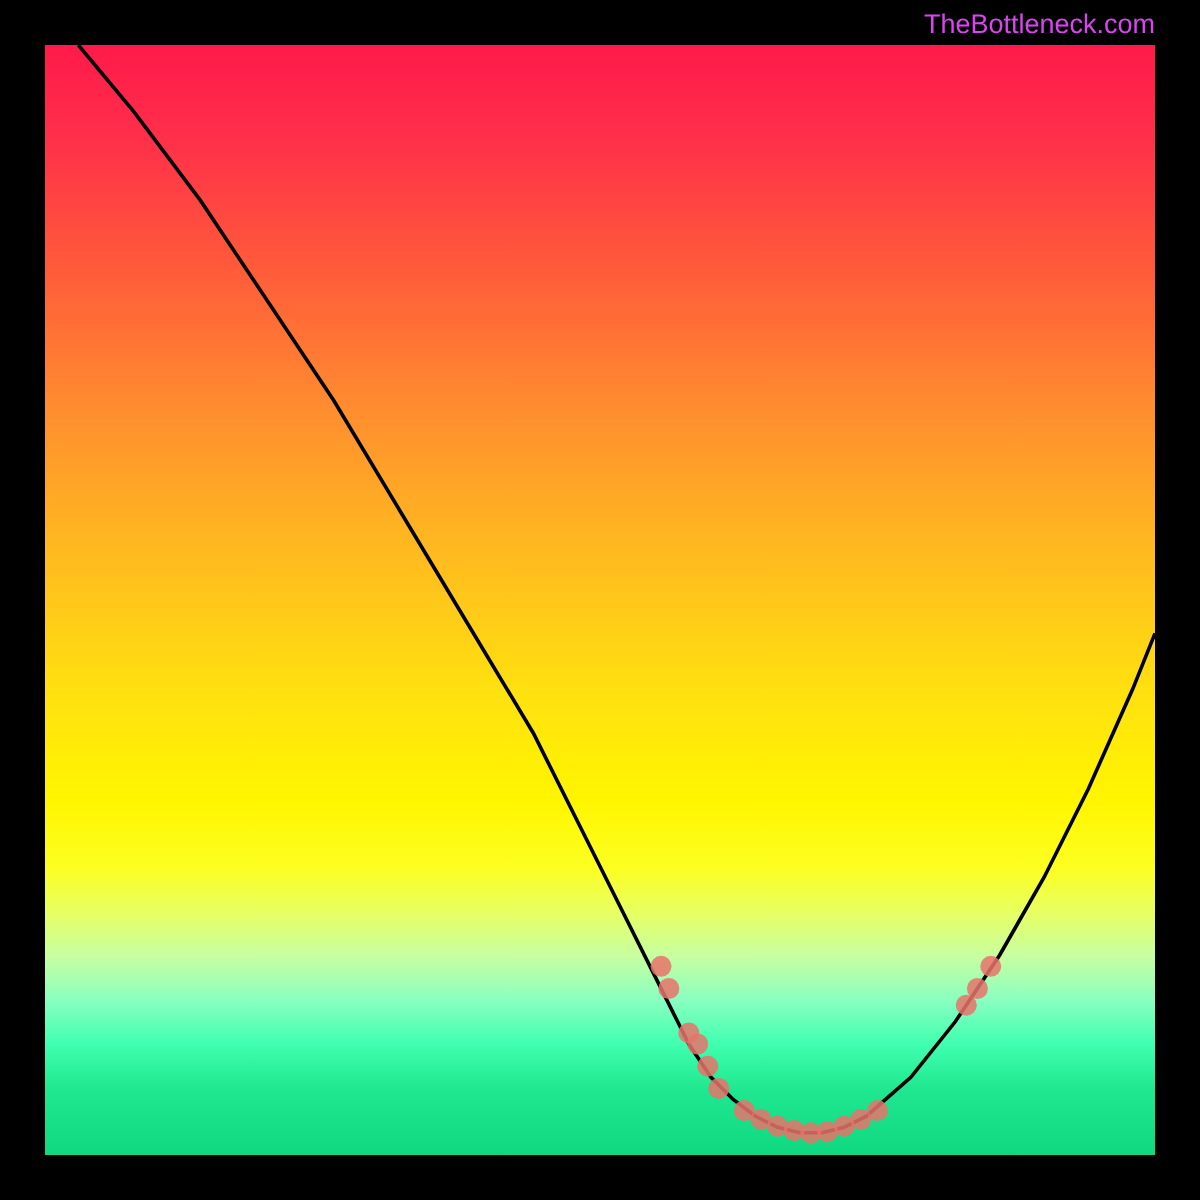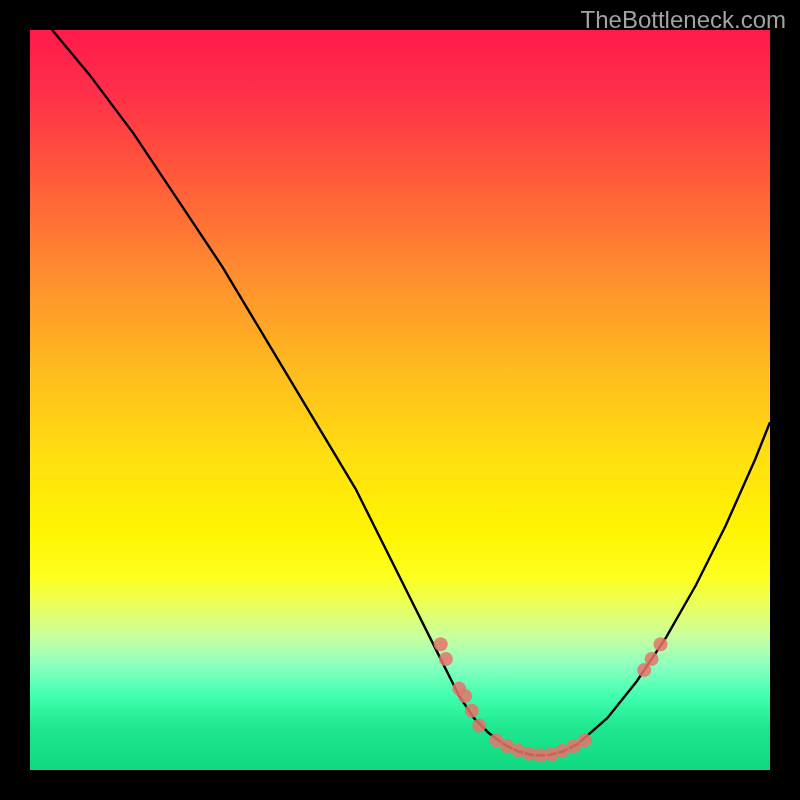--- a/index.html
+++ b/index.html
@@ -6,23 +6,23 @@
   body {
     width: 800px;
     height: 800px;
     background: #000;
     position: relative;
     font-family: Arial, sans-serif;
   }
   .watermark {
     position: absolute;
     top: 6px;
-    right: 14px;
-    color: #a3a3a3;
-    font-size: 24px;
+    right: 30px;
+    color: #d946ef;
+    font-size: 18px;
     font-weight: 500;
     z-index: 10;
   }
   .plot-area {
     position: absolute;
     left: 30px;
     top: 30px;
     width: 740px;
     height: 740px;
     background: linear-gradient(to bottom,

